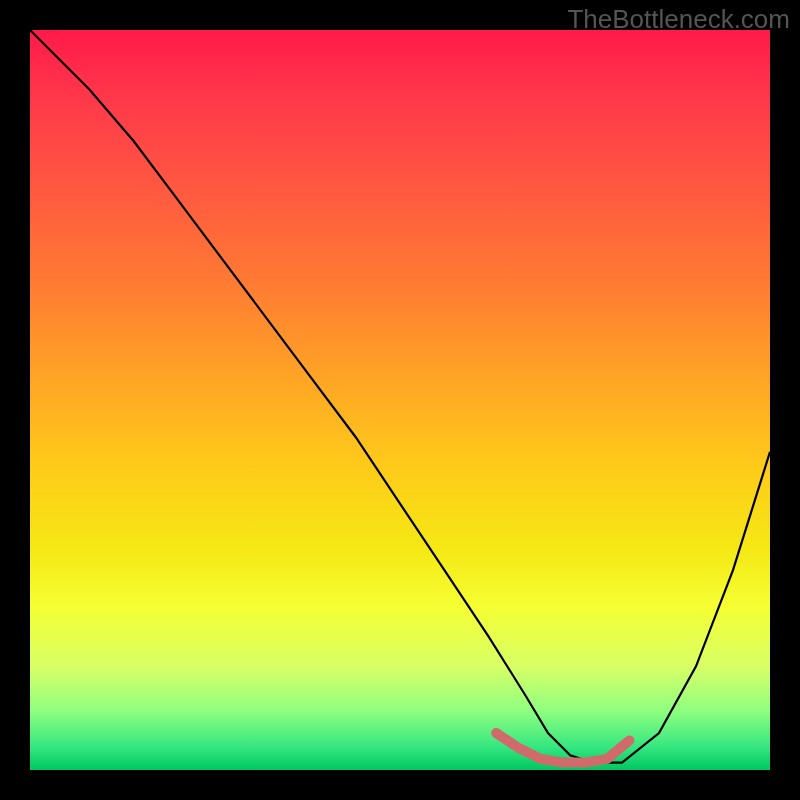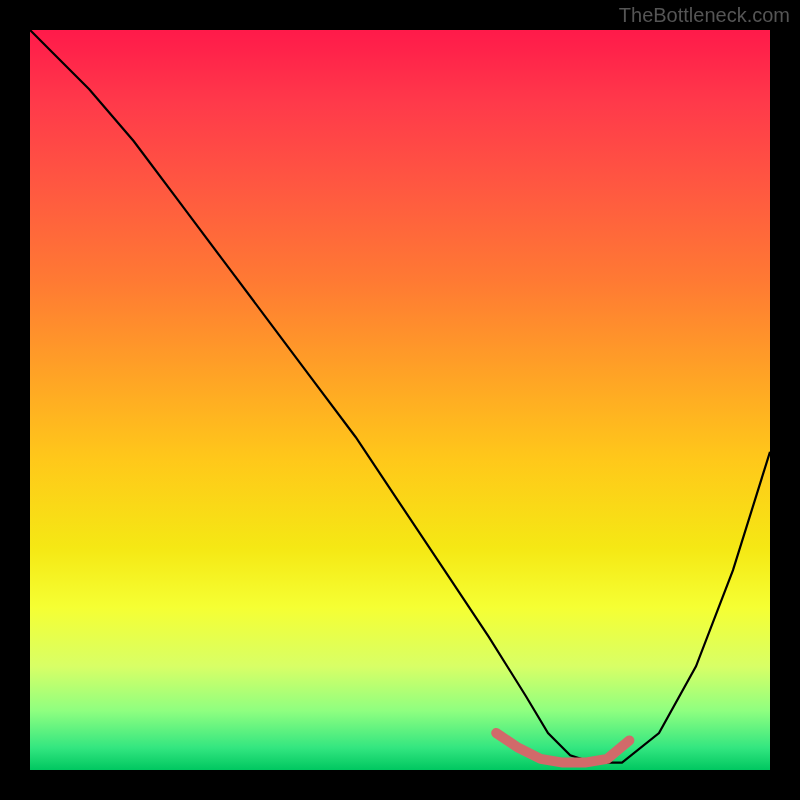--- a/index.html
+++ b/index.html
@@ -8,21 +8,21 @@
     height: 800px;
     background: #000;
     position: relative;
     font-family: Arial, Helvetica, sans-serif;
   }
   .watermark {
     position: absolute;
     top: 4px;
     right: 10px;
     color: #555;
-    font-size: 20px;
+    font-size: 26px;
     font-weight: 500;
     z-index: 10;
   }
   .plot-area {
     position: absolute;
     left: 30px;
     top: 30px;
     width: 740px;
     height: 740px;
   }

